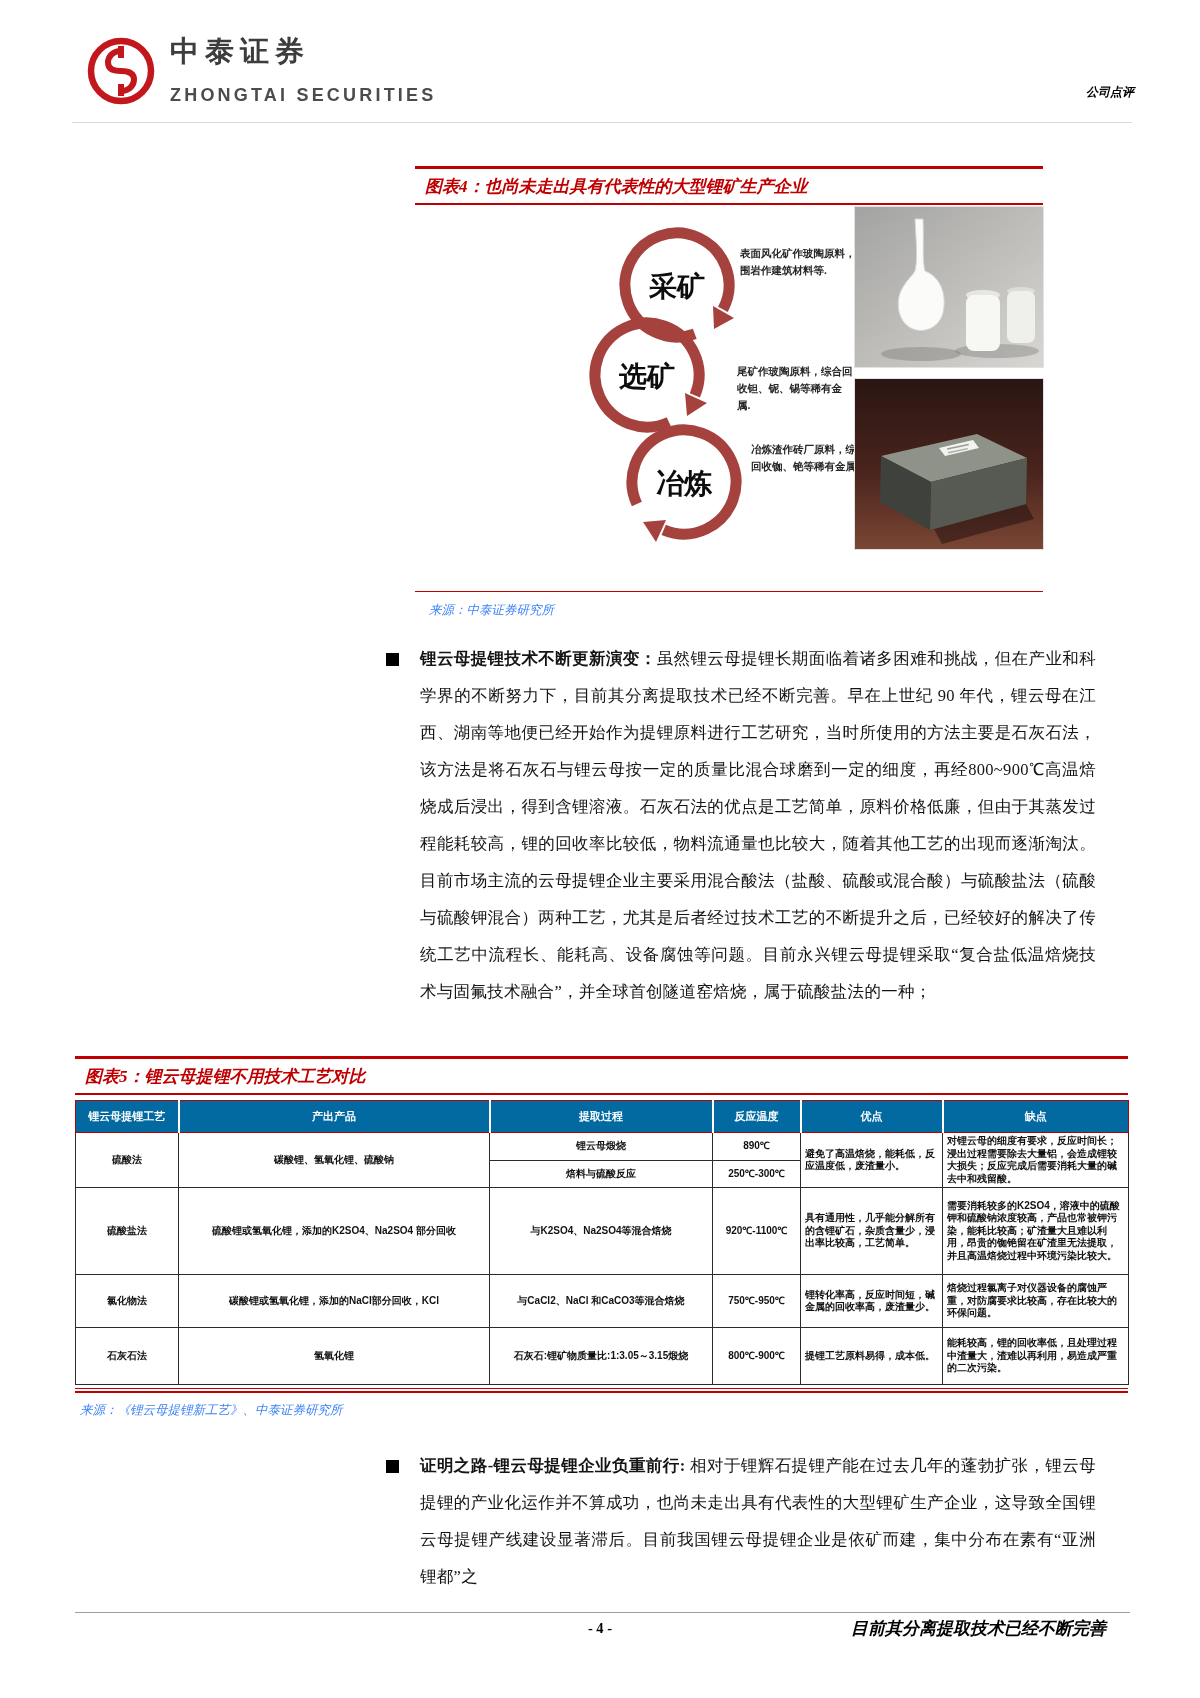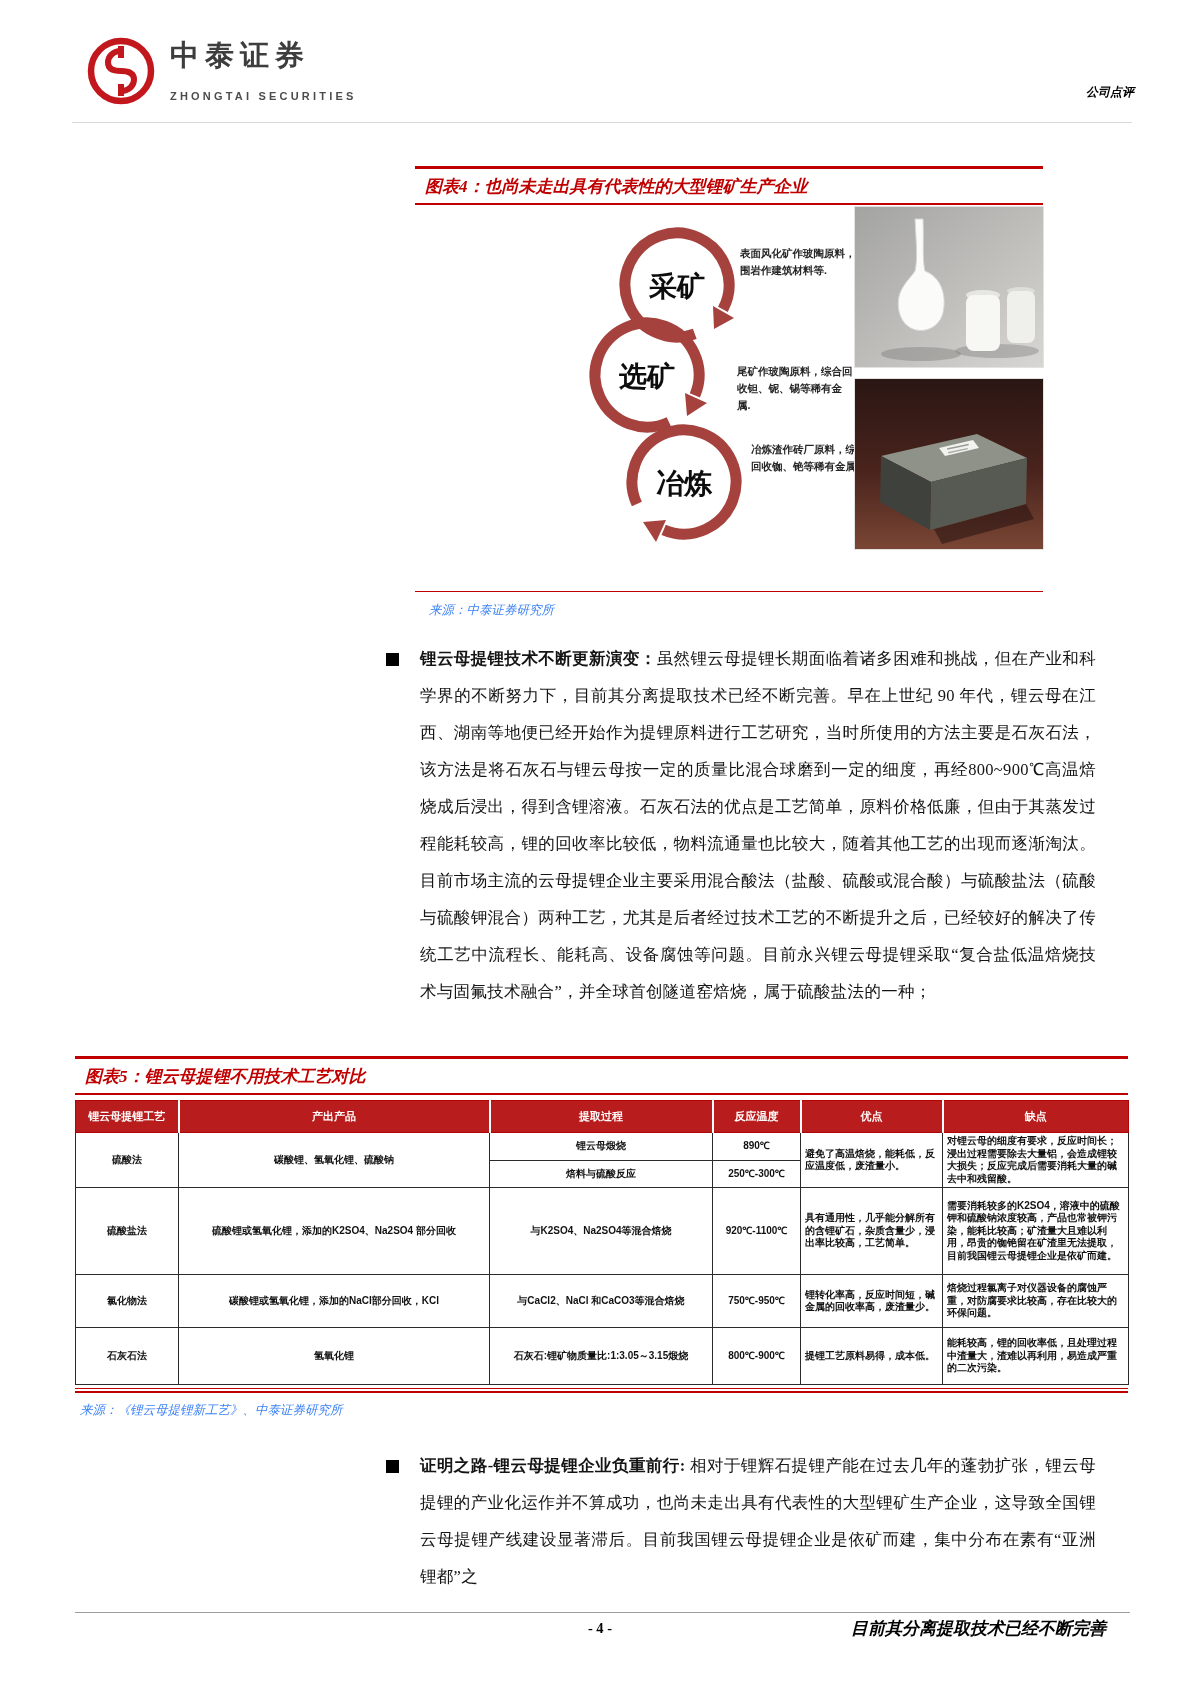--- a/index.html
+++ b/index.html
@@ -4,21 +4,21 @@
 <style>
   html,body{margin:0;padding:0;background:#ffffff;}
   .page{position:relative;width:1200px;height:1698px;background:#fff;overflow:hidden;
         font-family:"Liberation Serif",serif;color:#141414;}
 
   
   .logo-wrap{position:absolute;left:84px;top:34px;display:flex;align-items:center;}
   .logo-text{margin-left:12px;}
   .logo-cn{font-family:"Liberation Sans",sans-serif;font-weight:bold;font-size:29px;
            color:#3d3d3d;letter-spacing:6px;line-height:1.05;}
-  .logo-en{font-family:"Liberation Sans",sans-serif;font-weight:bold;font-size:11px;
+  .logo-en{font-family:"Liberation Sans",sans-serif;font-weight:bold;font-size:18px;
            color:#4c4c4c;letter-spacing:3.2px;margin-top:19px;}
   .doc-type{position:absolute;right:66px;top:84px;font-weight:bold;font-style:italic;
             font-size:12px;color:#000;}
   .header-rule{position:absolute;left:72px;top:122px;width:1060px;border-top:1px solid #d9d9d9;}
 
   
   .fig-title{border-top:3px solid #c00000;border-bottom:2px solid #c00000;
              color:#c00000;font-weight:bold;font-style:italic;font-size:17px;
              padding:6px 10px 5px 10px;}
   .fig-source{color:#3b82f6;font-style:italic;font-size:12.5px;}
@@ -40,21 +40,21 @@
   
   .bullet{position:absolute;left:386px;width:13px;height:13px;background:#000;}
   .para{position:absolute;left:420px;width:676px;text-align:justify;
         font-size:16.5px;line-height:37px;letter-spacing:0.3px;color:#141414;}
   .para .lead{font-weight:bold;}
 
   
   .fig5{position:absolute;left:75px;top:1056px;width:1053px;}
   .t5{border-collapse:collapse;table-layout:fixed;width:1053px;margin-top:5px;
       font-family:"Liberation Sans",sans-serif;}
-  .t5 th{background:#b91c1c;color:#fff;font-size:11px;font-weight:bold;
+  .t5 th{background:#0369a1;color:#fff;font-size:11px;font-weight:bold;
          padding:8px 2px;border:1px solid #b20404;border-left:2px solid #fff;}
   .t5 th:first-child{border-left:1px solid #b20404;}
   .t5 td{border:1px solid #2b2b2b;font-size:10px;font-weight:bold;color:#111;
          padding:2px 4px;text-align:center;vertical-align:middle;line-height:1.25;}
   .t5 td.al{text-align:left;}
   .t5 tr.r1a td{height:22px;}
   .t5 tr.r1b td{height:22px;}
   .t5 tr.r2 td{height:82px;}
   .t5 tr.r3 td{height:48px;}
   .t5 tr.r4 td{height:52px;}
@@ -192,21 +192,21 @@
         <tr class="r1b">
           <td>焙料与硫酸反应</td>
           <td>250℃-300℃</td>
         </tr>
         <tr class="r2">
           <td>硫酸盐法</td>
           <td>硫酸锂或氢氧化锂，添加的K2SO4、Na2SO4 部分回收</td>
           <td>与K2SO4、Na2SO4等混合焙烧</td>
           <td>920℃-1100℃</td>
           <td class="al">具有通用性，几乎能分解所有的含锂矿石，杂质含量少，浸出率比较高，工艺简单。</td>
-          <td class="al">需要消耗较多的K2SO4，溶液中的硫酸钾和硫酸钠浓度较高，产品也常被钾污染，能耗比较高；矿渣量大且难以利用，昂贵的铷铯留在矿渣里无法提取，目前我国锂云母提锂企业是依矿而建。</td>
+          <td class="al">需要消耗较多的K2SO4，溶液中的硫酸钾和硫酸钠浓度较高，产品也常被钾污染，能耗比较高；矿渣量大且难以利用，昂贵的铷铯留在矿渣里无法提取，并且高温焙烧过程中环境污染比较大。</td>
         </tr>
         <tr class="r3">
           <td>氯化物法</td>
           <td>碳酸锂或氢氧化锂，添加的NaCl部分回收，KCl</td>
           <td>与CaCl2、NaCl 和CaCO3等混合焙烧</td>
           <td>750℃-950℃</td>
           <td class="al">锂转化率高，反应时间短，碱金属的回收率高，废渣量少。</td>
           <td class="al">焙烧过程氯离子对仪器设备的腐蚀严重，对防腐要求比较高，存在比较大的环保问题。</td>
         </tr>
         <tr class="r4">

